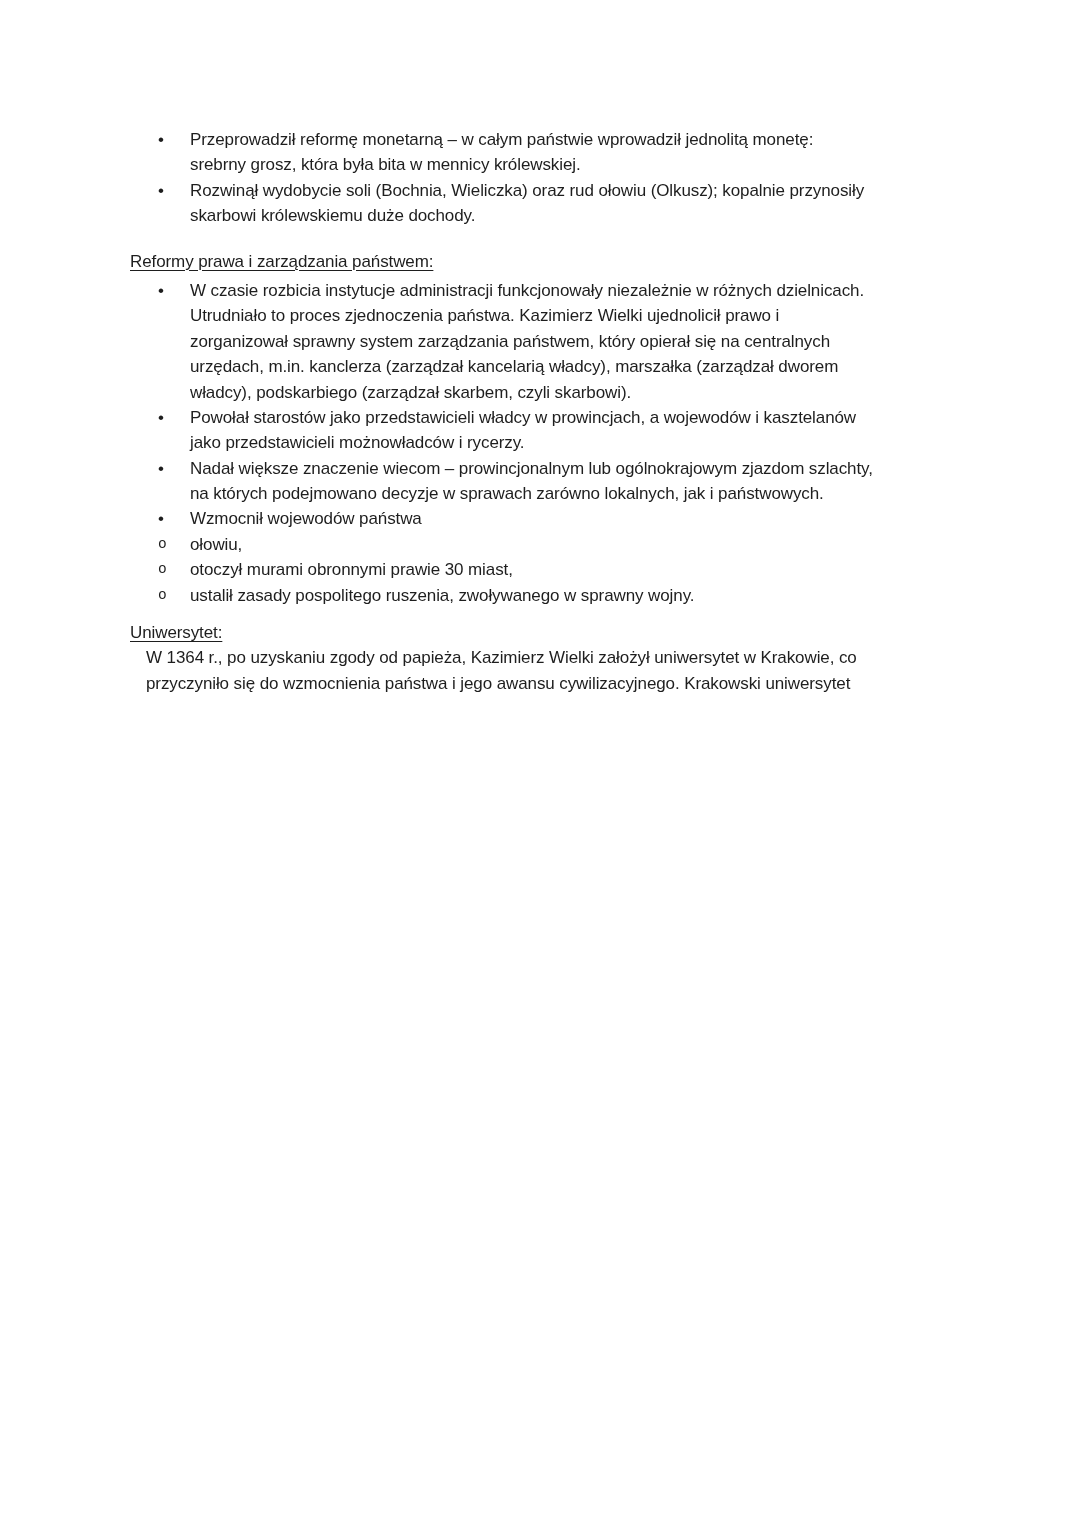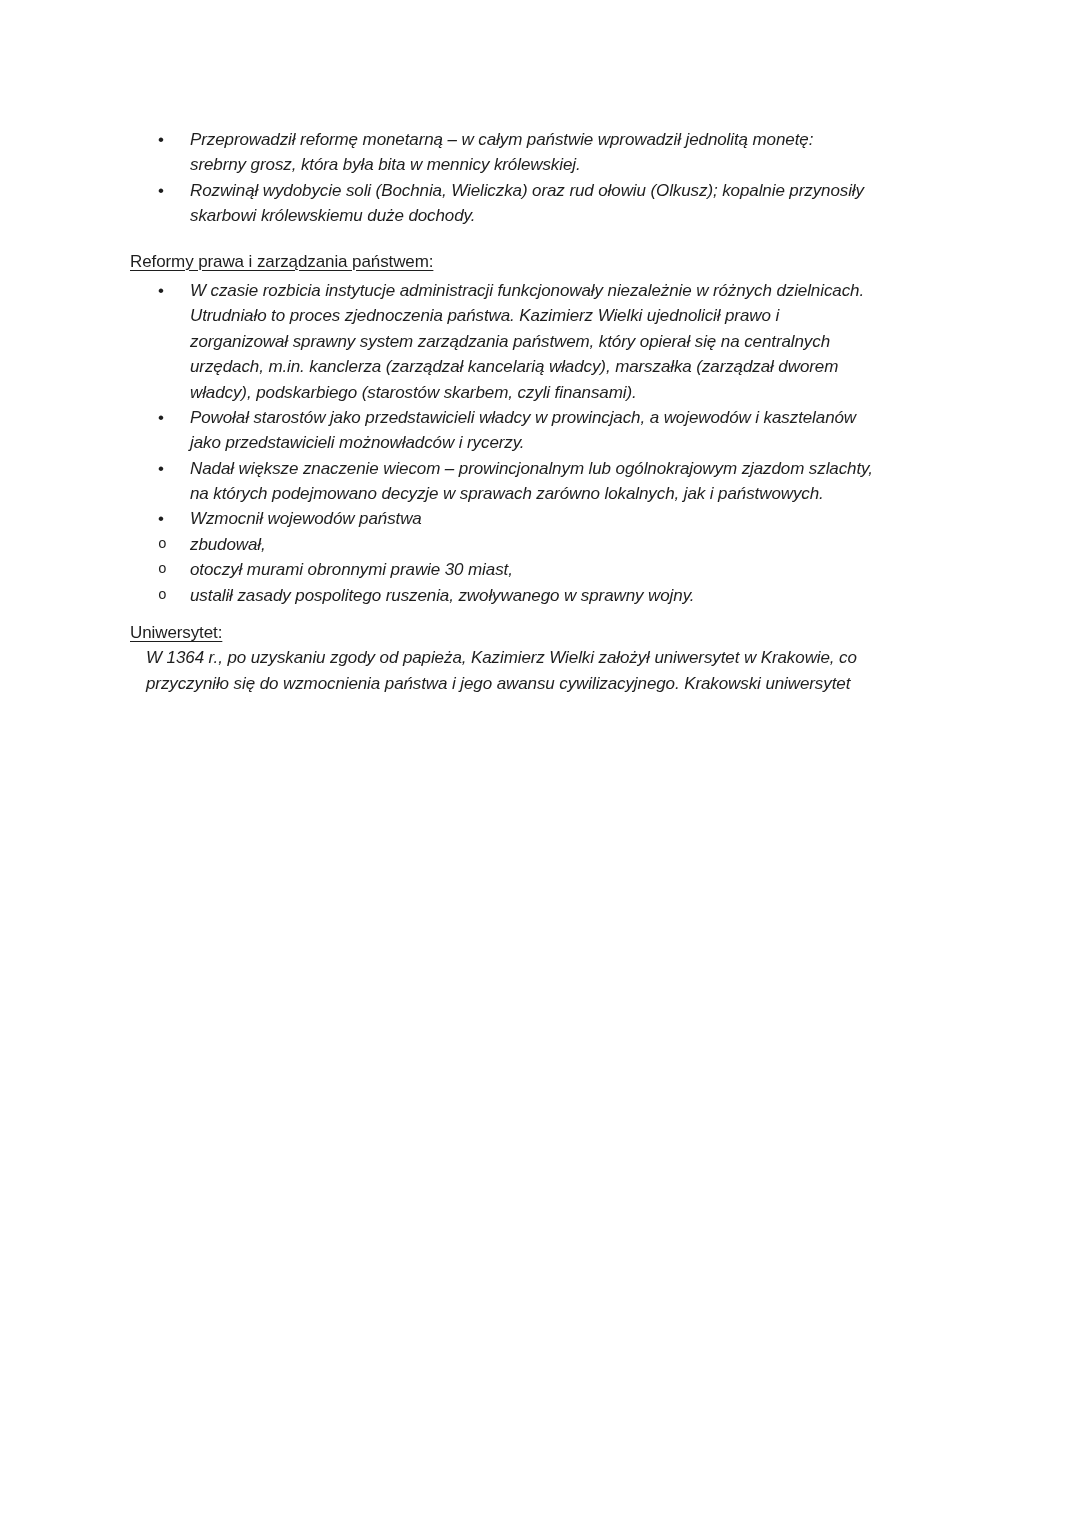--- a/index.html
+++ b/index.html
@@ -21,21 +21,20 @@
     left: 130px;
     top: 127px;
     width: 830px;
     font-size: 17px;
     line-height: 25.4px;
     letter-spacing: -0.1px;
   }
   .line {
     white-space: nowrap;
     height: 25.4px;
-    font-style: italic;
   }
   .heading-line {
     white-space: nowrap;
     height: 25.4px;
   }
   .heading-line .heading-text {
     text-decoration: underline;
     text-underline-offset: 3px;
     text-decoration-thickness: 1.4px;
     margin-top: 22px;
@@ -81,21 +80,21 @@
       </div>
       <div class="spacer-a"></div>
       <div class="heading-line heading-after-gap"><span class="heading-text">Reformy prawa i zarządzania państwem:</span></div>
       <div class="bullet-item">
         <span class="bullet-marker lvl1">•</span>
         <div class="bullet-text">
           <div class="line">W czasie rozbicia instytucje administracji funkcjonowały niezależnie w różnych dzielnicach.</div>
           <div class="line">Utrudniało to proces zjednoczenia państwa. Kazimierz Wielki ujednolicił prawo i</div>
           <div class="line">zorganizował sprawny system zarządzania państwem, który opierał się na centralnych</div>
           <div class="line">urzędach, m.in. kanclerza (zarządzał kancelarią władcy), marszałka (zarządzał dworem</div>
-          <div class="line">władcy), podskarbiego (starostów skarbem, czyli finansami).</div>
+          <div class="line">władcy), podskarbiego (zarządzał skarbem, czyli skarbowi).</div>
         </div>
       </div>
       <div class="bullet-item">
         <span class="bullet-marker lvl1">•</span>
         <div class="bullet-text">
           <div class="line">Powołał starostów jako przedstawicieli władcy w prowincjach, a wojewodów i kasztelanów</div>
           <div class="line">jako przedstawicieli możnowładców i rycerzy.</div>
         </div>
       </div>
       <div class="bullet-item">
@@ -107,21 +106,21 @@
       </div>
       <div class="bullet-item">
         <span class="bullet-marker lvl1">•</span>
         <div class="bullet-text">
           <div class="line">Wzmocnił wojewodów państwa</div>
         </div>
       </div>
       <div class="bullet-item">
         <span class="bullet-marker lvl2">o</span>
         <div class="bullet-text">
-          <div class="line">zbudował,</div>
+          <div class="line">ołowiu,</div>
         </div>
       </div>
       <div class="bullet-item">
         <span class="bullet-marker lvl2">o</span>
         <div class="bullet-text">
           <div class="line">otoczył murami obronnymi prawie 30 miast,</div>
         </div>
       </div>
       <div class="bullet-item">
         <span class="bullet-marker lvl2">o</span>

